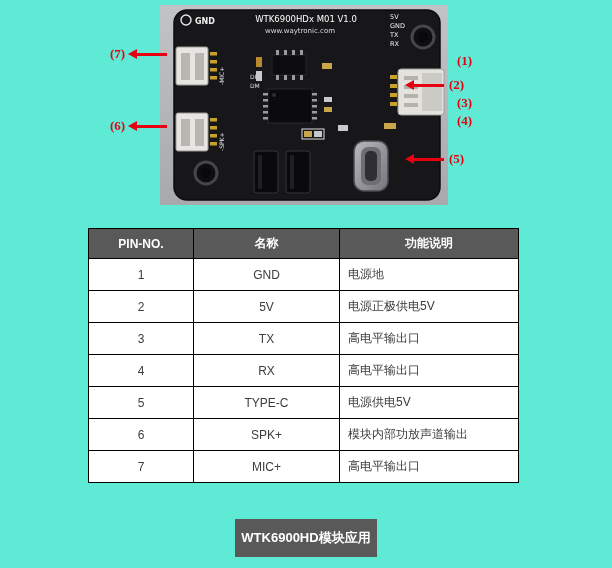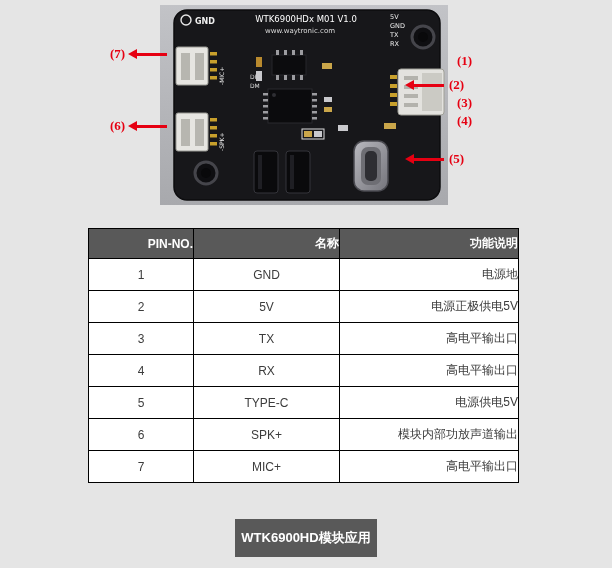--- a/index.html
+++ b/index.html
@@ -1,17 +1,17 @@
 <!DOCTYPE html>
 <html><head>
 <meta charset="utf-8">
 <style>
   * { margin:0; padding:0; box-sizing:border-box; }
   html,body { width:612px; height:568px; background:#ffffff; font-family:"Liberation Sans", sans-serif; }
-  .page { position:relative; width:612px; height:568px; background:#e5e5e5; overflow:hidden; }
+  .page { position:relative; width:612px; height:568px; background:#5eead4; overflow:hidden; }
 
   
   .figure { position:relative; width:612px; height:212px; }
   .photo { position:absolute; left:160px; top:5px; width:288px; height:200px; }
   .photo svg { display:block; }
   svg text { font-family:"DejaVu Sans", sans-serif; }
 
   .callout { position:absolute; display:flex; align-items:center; color:#e60012;
              font-family:"Liberation Serif", serif; font-weight:700; font-size:13px; line-height:14px; }
   .callout .lbl { white-space:nowrap; }
@@ -19,24 +19,24 @@
   .arrow::before { content:""; position:absolute; left:-9px; top:-4px; width:0; height:0;
                    border-top:5px solid transparent; border-bottom:5px solid transparent;
                    border-right:9px solid #e60012; }
   .callout.left-side .arrow { margin-left:12px; }
   .callout.right-side .lbl { margin-left:5px; }
 
   
   table.pin-table { border-collapse:collapse; table-layout:fixed; width:430px; margin:16px 0 0 88px;
                     border:1px solid #000; }
   .pin-table th { background:#595959; color:#ffffff; font-weight:700; font-size:12px;
-                  height:30px; border:1px solid #000; text-align:right; }
+                  height:30px; border:1px solid #000; text-align:center; }
   .pin-table td { font-size:12px; color:#3c3c3c; height:32px; border:1px solid #000;
                   text-align:center; background:#fff; }
-  .pin-table td.desc { text-align:right; padding-left:8px; }
+  .pin-table td.desc { text-align:left; padding-left:8px; }
   .col-pin { width:105px; } .col-name { width:146px; } .col-desc { width:179px; }
 
   
   .caption-wrap { width:612px; text-align:center; margin-top:36px; }
   .caption { display:inline-block; background:#595959; color:#ffffff; font-weight:700;
              font-size:13px; padding:10px 6px; }
 </style>
 </head>
 <body>
 

